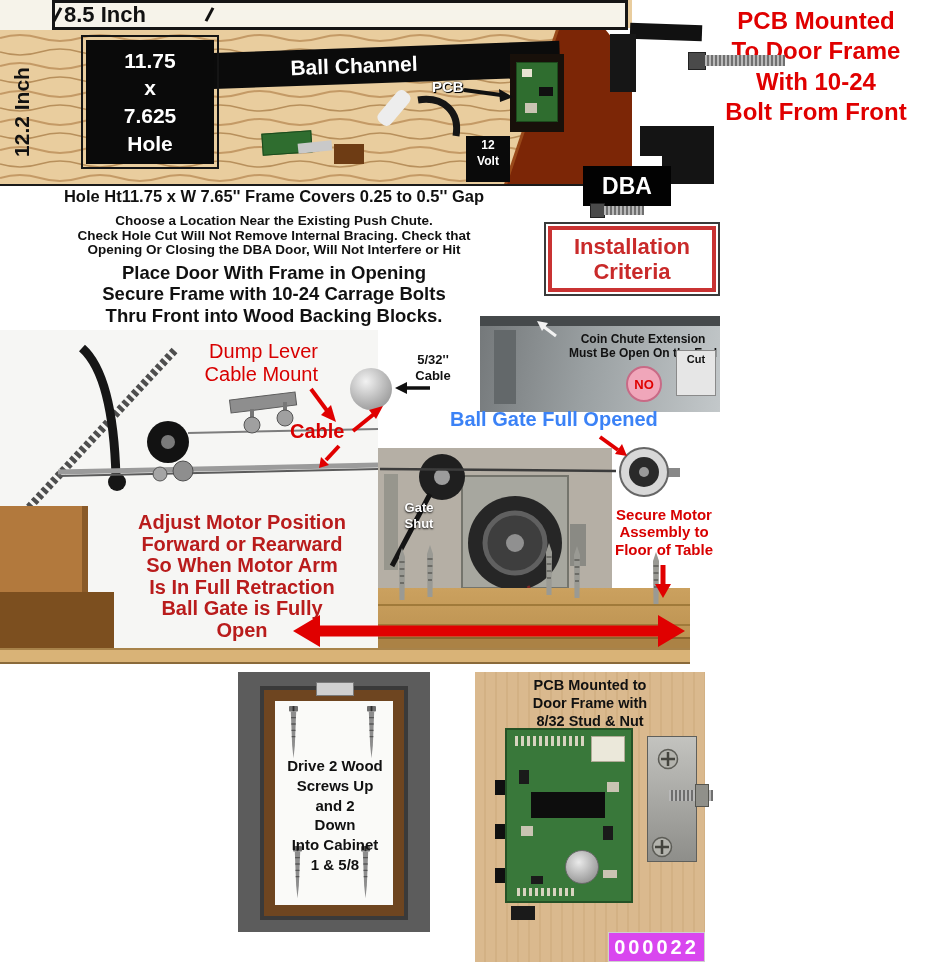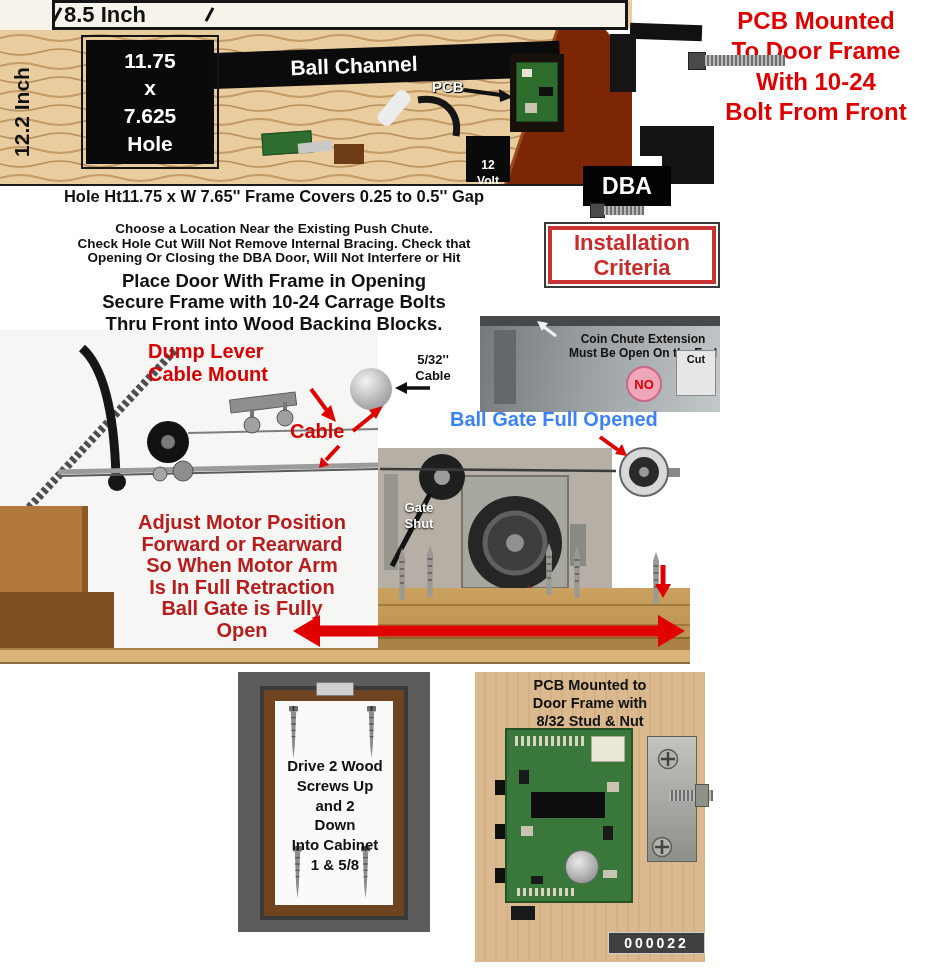--- a/index.html
+++ b/index.html
@@ -19,49 +19,49 @@
   .hole-box{left:86px;top:40px;width:128px;height:124px;background:#0a0a0a;color:#fff;
             display:flex;align-items:center;justify-content:center;text-align:center;
             font-size:21px;font-weight:bold;line-height:1.32;outline:2px solid #151515;outline-offset:3px}
   .channel{left:148px;top:48px;width:412px;height:36px;background:#0b0b0b;transform:rotate(-2deg);
            color:#fff;font-size:21px;font-weight:bold;display:flex;align-items:center;justify-content:center}
   .pcb-dark{left:510px;top:54px;width:54px;height:78px;background:#18100a}
   .pcb-green{left:516px;top:62px;width:42px;height:60px;background:#2f6d2f;border:1px solid #1c4a1c}
   .pcb-lbl{left:432px;top:78px;color:#fff;font-size:15px;font-weight:bold;
            text-shadow:0 0 2px #000,1px 1px 0 #000}
   .volt-box{left:466px;top:136px;width:44px;height:46px;background:#0a0a0a;color:#fff;
-            font-size:12px;font-weight:bold;text-align:center;padding-top:22px;line-height:1.3}
+            font-size:12px;font-weight:bold;text-align:center;padding-top:2px;line-height:1.3}
   .top-note{left:698px;top:6px;width:236px;color:#e00000;font-size:24px;font-weight:bold;
             text-align:center;line-height:1.27}
   .dba-box{left:583px;top:166px;width:88px;height:40px;background:#020202;color:#fff;
            font-size:23px;font-weight:bold;display:flex;align-items:center;justify-content:center}
   .instr{left:0;top:187px;width:548px;text-align:center}
-  .i-lg{font-size:16.5px;font-weight:bold;line-height:19px;margin-bottom:16px}
+  .i-lg{font-size:16.5px;font-weight:bold;line-height:19px;margin-bottom:8px}
   .i-sm{font-size:13.5px;font-weight:bold;line-height:14.5px}
   .i-xl{font-size:18.5px;font-weight:bold;line-height:21.5px}
   .gap{margin-top:4px}
-  .criteria{left:544px;top:222px;width:176px;height:66px;background:#fff;border:2px solid #3a3a3a;
+  .criteria{left:544px;top:222px;width:176px;height:74px;background:#fff;border:2px solid #3a3a3a;
             padding:2px;display:flex}
   .criteria-in{flex:1;border:4px solid #c93333;display:flex;align-items:center;justify-content:center;
                color:#c92a2a;font-size:22px;font-weight:bold;text-align:center;line-height:1.15}
   .chute{left:480px;top:316px;width:240px;height:96px;
          background:linear-gradient(100deg,#74787a 0%,#9aa0a2 45%,#c3c8ca 100%)}
   .chute-top{left:0;top:0;width:240px;height:10px;background:#45494b}
   .chute-slot{left:14px;top:14px;width:22px;height:74px;background:#63686a}
   .chute-note{left:88px;top:16px;width:150px;font-size:12px;font-weight:bold;text-align:center;line-height:1.18}
   .no-circle{left:146px;top:50px;width:36px;height:36px;border-radius:50%;background:#f0a6ba;
              border:2px solid #c86a86;color:#e00000;font-size:13px;font-weight:bold;
              display:flex;align-items:center;justify-content:center}
   .cut-box{left:196px;top:34px;width:40px;height:46px;background:#e6e6e6;border:1px solid #8a8a8a;
            font-size:11px;font-weight:bold;text-align:center;padding-top:2px}
   .mech{left:0;top:330px;width:378px;height:318px;background:#f6f6f4;overflow:hidden}
   .brown-box{left:0;top:176px;width:88px;height:86px;background:#b2793d;border-right:6px solid #8a5a28}
   .brown-low{left:0;top:262px;width:114px;height:56px;background:#7c4f1f}
-  .lbl-dump{left:148px;top:340px;width:170px;font-size:20px;font-weight:bold;color:#d80000;
-            text-align:left;line-height:1.15}
+  .lbl-dump{left:148px;top:340px;width:170px;font-size:20px;font-weight:normal;color:#d80000;
+            text-align:right;line-height:1.15}
   .lbl-532{left:402px;top:352px;width:62px;font-size:13px;font-weight:bold;text-align:center;line-height:1.2}
   .ball{left:350px;top:368px;width:42px;height:42px;border-radius:50%;
         background:radial-gradient(circle at 38% 32%,#f2f2f2,#b5b5b5 55%,#858585)}
   .lbl-cable{left:290px;top:420px;font-size:20px;font-weight:bold;color:#d80000}
   .lbl-gate{left:450px;top:408px;width:245px;font-size:20px;font-weight:bold;color:#3b82f6}
   .motor{left:378px;top:448px;width:234px;height:152px}
   .lbl-shut{left:386px;top:500px;width:66px;color:#fff;font-size:13px;font-weight:bold;
             text-align:center;line-height:1.2;z-index:5;text-shadow:0 1px 2px #000}
   .wood{left:378px;top:588px;width:312px;height:62px;background:linear-gradient(#cba15f,#b98f4e)}
   .plank{position:absolute;left:0;width:100%;height:2px;background:#a07a3a}
@@ -100,22 +100,22 @@
   .pc-ic{left:24px;top:62px;width:74px;height:26px;background:#0d0d0d}
   .pc-batt{left:58px;top:120px;width:34px;height:34px;border-radius:50%;border:1px solid #6a6a6a;
            background:radial-gradient(circle at 40% 35%,#eaeaea,#9a9a9a 75%)}
   .bit-d{background:#1a1a1a}
   .bit-s{background:#c9c4b2}
   .pc-tab{width:16px;height:15px;background:#101010}
   .pc-bracket{left:172px;top:64px;width:50px;height:126px;border:1px solid #5f5f5b;
               background:linear-gradient(#c3c3bf,#8e8e8a)}
   .pc-stud{left:194px;top:118px;width:44px;height:11px}
   .pc-nut{left:220px;top:112px;width:14px;height:23px;background:#90908a;border:1px solid #55554f}
-  .part-box{left:608px;top:932px;width:97px;height:22px;background:#404040;color:#fff;
-            font-size:14px;font-weight:bold;letter-spacing:3px;display:flex;align-items:center;
+  .part-box{left:608px;top:932px;width:97px;height:30px;background:#d946ef;color:#fff;
+            font-size:20px;font-weight:bold;letter-spacing:3px;display:flex;align-items:center;
             justify-content:center;box-shadow:inset 0 0 0 1px #cfcfcf}
   .hw-bar{left:630px;top:24px;width:72px;height:16px;background:#111;transform:rotate(2deg)}
   .hw-block{left:610px;top:34px;width:26px;height:58px;background:#161616}
   .bolt-head{background:#4a4a4a;border:1px solid #222}
 </style>
 </head>
 <body>
 
 <div class="page">
 
@@ -283,20 +283,23 @@
       <path d="M2.4 14 H7.6 M2.6 21 H7.4 M2.8 28 H7.2 M3 35 H7" stroke="#5e5e58" stroke-width="1.3"></path>
     </svg>
 
   <div class="abs tan-strip"></div>
   <div class="abs lbl-adjust pre">Adjust Motor Position
 Forward or Rearward
 So When Motor Arm
 Is In Full Retraction
 Ball Gate is Fully
 Open</div>
+  <div class="abs lbl-secure pre">Secure Motor
+Assembly to
+Floor of Table</div>
 
 
   <div class="abs photoB"></div>
   <div class="abs pb-frame"></div>
   <div class="abs pb-hinge"></div>
   <svg class="abs" style="left:286px;top:706px" width="15" height="54" viewBox="0 0 16 60">
       <rect x="3" y="0" width="10" height="6" rx="1" fill="#6f6f6f"></rect>
       <rect x="7" y="0" width="2" height="6" fill="#2e2e2e"></rect>
       <path d="M5 6 L11 6 L9.5 44 L8 58 L6.5 44 Z" fill="#8d8d8d"></path>
       <path d="M5.4 13 H10.6 M5.6 20 H10.4 M5.8 27 H10.2 M6 34 H10" stroke="#565656" stroke-width="1.4"></path>

